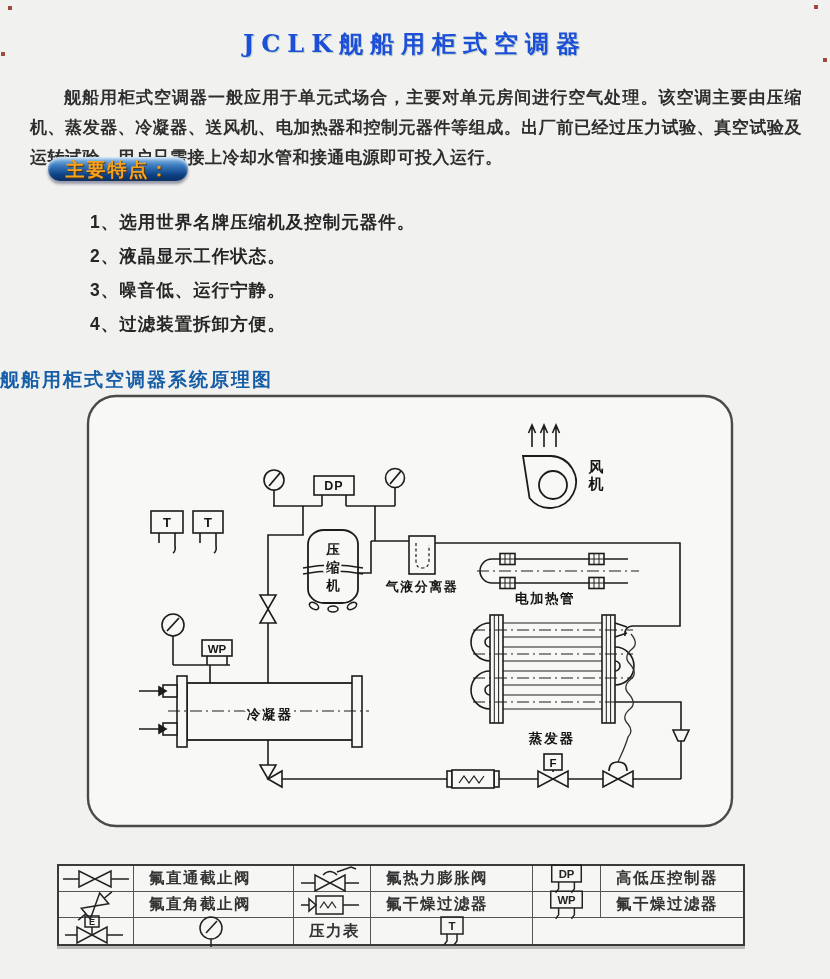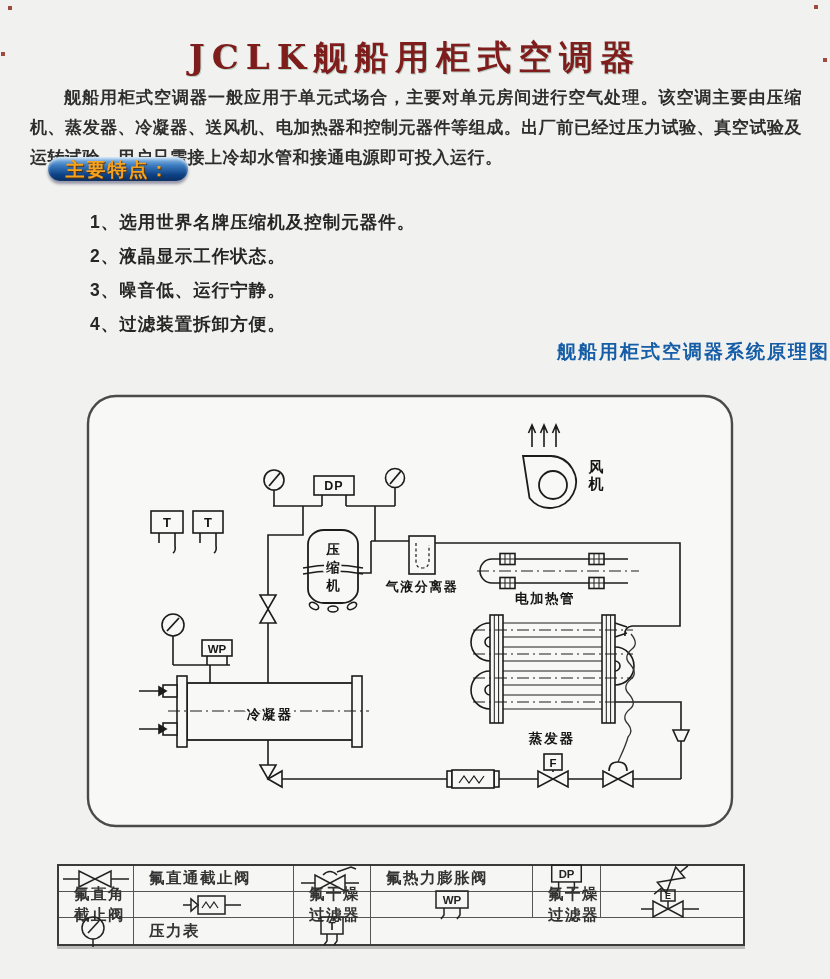--- a/index.html
+++ b/index.html
@@ -6,41 +6,41 @@
   body{
     width:830px;height:979px;position:relative;overflow:hidden;
     background:#f1f1ef;
     font-family:"Liberation Sans","DejaVu Sans",sans-serif;
     color:#222;
   }
   .speck{position:absolute;width:4px;height:4px;background:#8a2015;opacity:.8;}
   .page-title{
     position:absolute;top:12px;left:0;width:100%;text-align:center;
     font-family:"DejaVu Serif","Liberation Serif",serif;
-    font-size:34px;font-weight:bold;letter-spacing:7px;color:#7f1d1d;
+    font-size:24px;font-weight:bold;letter-spacing:7px;color:#1d4ed8;
     text-shadow:1px 1px 0 rgba(10,110,70,.25);
   }
   .intro{
     position:absolute;top:66px;left:30px;width:772px;
     font-size:17px;line-height:30px;font-weight:600;color:#2e2e2e;
     text-indent:2em;text-align:justify;letter-spacing:.5px;
   }
   .feature-badge{
     position:absolute;top:157px;left:48px;width:140px;height:24px;
     border-radius:17px;
     background:linear-gradient(#9cc8ee 0%,#3c7cc0 35%,#0c4184 75%,#0a2f63 100%);
     box-shadow:0 3px 3px rgba(40,40,80,.45), inset 0 2px 3px rgba(255,255,255,.6);
     display:flex;align-items:flex-start;justify-content:center;
     font-size:19px;font-weight:bold;letter-spacing:2px;color:#f5a31e;
     text-shadow:1px 1px 1px #5a2c00;
   }
   .features{position:absolute;top:201px;left:86px;list-style:none;margin:4px;padding:0;}
   .features li{height:34px;line-height:34px;font-size:17.5px;font-weight:600;color:#262626;letter-spacing:1px;}
   .diagram-title{
-    position:absolute;top:339px;left:0;width:100%;text-align:right;
+    position:absolute;top:367px;left:0;width:100%;text-align:left;
     font-size:19px;font-weight:bold;letter-spacing:2px;color:#155da6;
   }
   .schematic{position:absolute;top:393px;left:85px;width:650px;height:440px;}
   .schematic svg text{fill:#151515;font-weight:600;font-family:"Liberation Sans","DejaVu Sans",sans-serif;}
   .legend{
     position:absolute;top:864px;left:57px;
     border:2.5px solid #3a3a3a;background:#f6f6f4;
     box-shadow:0 3px 0 rgba(140,140,140,.55);
     display:grid;grid-template-columns:75px 160px 77px 162px 68px 142px;
   }
@@ -279,20 +279,21 @@
   <div class="cell lab">氟热力膨胀阀</div>
   <div class="cell sym">
     <svg width="68" height="34" viewBox="0 0 68 34">
         <g stroke="#222" stroke-width="1.5" fill="none">
       <rect x="19" y="3" width="30" height="17"></rect>
           <path d="M26,20 V27 l-3,4 M42,20 V27 l-3,4"></path>
     </g>
         <text x="34" y="16" font-size="11.5" text-anchor="middle">DP</text>
       </svg>
   </div>
+  <div class="cell lab">高低压控制器</div>
 
   <div class="cell sym">
     <svg width="70" height="34" viewBox="0 0 70 34">
         <g stroke="#222" stroke-width="1.5" fill="none" transform="rotate(-40 34 18)">
       <path d="M12,18 H22 M46,18 H56"></path>
           <polygon points="22,11 22,25 34,18"></polygon>
           <polygon points="46,11 46,25 34,18"></polygon>
     </g>
       </svg>
   </div>

